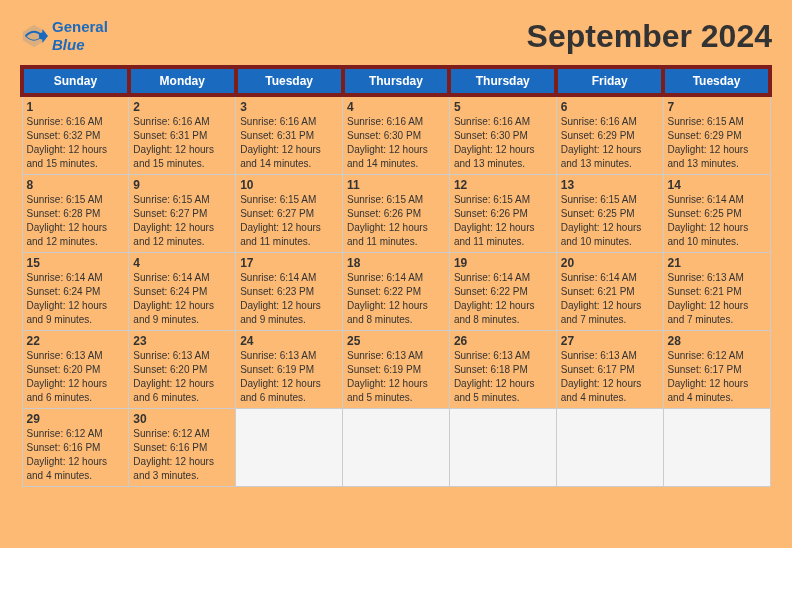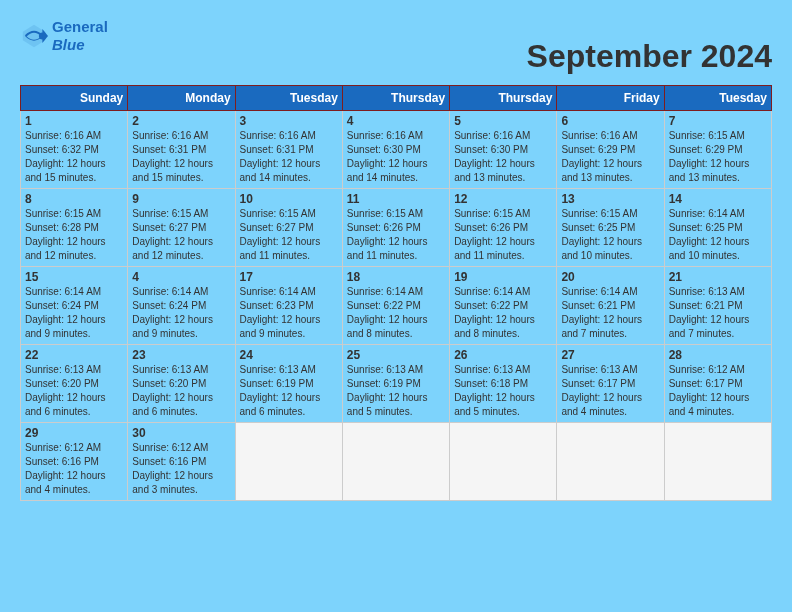--- a/index.html
+++ b/index.html
@@ -5,41 +5,40 @@
     * { margin: 0; padding: 0; box-sizing: border-box; }
     body {
       font-family: Arial, sans-serif;
       background: #fff;
       width: 792px;
       height: 612px;
       overflow: hidden;
     }
     .page {
       width: 792px;
-      height: 612px;
+      height: 548px;
       padding: 18px 20px 1px 20px;
-      background: #7dd3fc;
+      background: #fdba74;
     }
     .header {
       display: flex;
       justify-content: space-between;
       align-items: flex-start;
       margin-bottom: 10px;
     }
     .logo {
       display: flex;
       align-items: center;
     }
     .logo-icon {
       width: 28px;
       height: 28px;
       margin-right: 4px;
     }
     .title-block {
-      margin-top: 20px;
     }
     .month-title {
       font-size: 32px;
       font-weight: bold;
       color: #333;
     }
     .location {
       font-size: 14px;
       color: #555;
     }
@@ -47,22 +46,22 @@
       width: 100%;
       border-collapse: collapse;
       table-layout: fixed;
     }
     th {
       background-color: #1a6abf;
       color: #fff;
       font-size: 12px;
       font-weight: bold;
       padding: 5px 4px;
-      text-align: right;
-      border: 1px solid #7f1d1d;
+      text-align: center;
+      border: 4px solid #7f1d1d;
     }
     td {
       border: 1px solid #ccc;
       vertical-align: top;
       padding: 3px 4px;
       font-size: 9.5px;
       color: #333;
       height: 78px;
     }
     td.empty {

